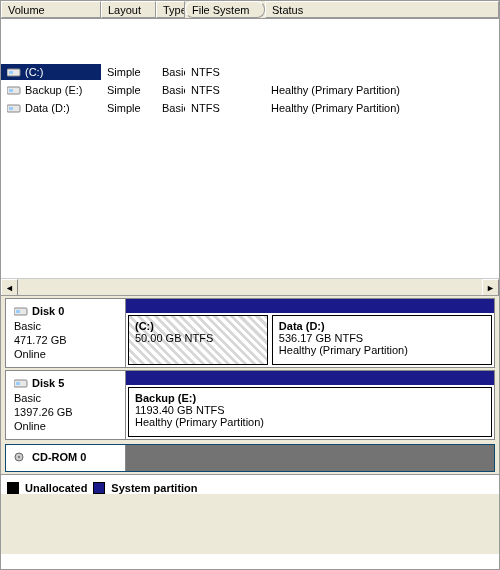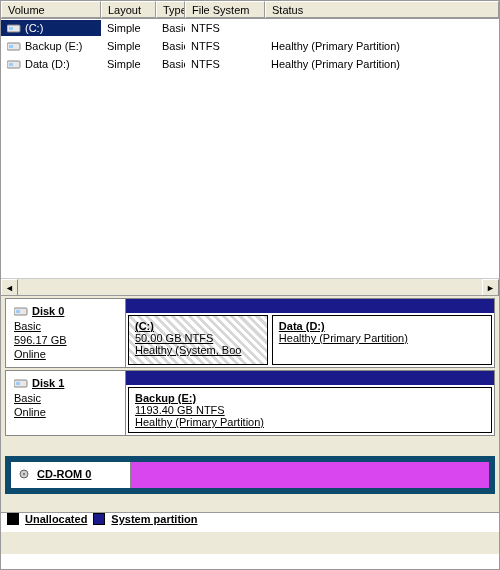--- a/index.html
+++ b/index.html
@@ -12,20 +12,21 @@
     height: 570px;
     overflow: hidden;
     border: 1px solid #999;
   }
   .top-pane {
     height: 295px;
     overflow: hidden;
     display: flex;
     flex-direction: column;
     border-bottom: 1px solid #999;
+    gap: 44px;
   }
   .header-row {
     display: flex;
     height: 18px;
     background: #ece9d8;
     border-bottom: 1px solid #999;
   }
   .header-cell {
     border: 1px solid #fff;
     border-right-color: #999;
@@ -74,21 +75,20 @@
     border-right-color:#888;
     border-bottom-color:#888;
     display:flex;align-items:center;justify-content:center;
     font-size:9px;color:#000;
   }
   .bottom-pane {
     height: 258px;
     display:flex;
     flex-direction:column;
     background:#ece9d8;
-    text-decoration:underline;
   }
   .disk-row {
     display:flex;
     border-bottom:1px solid #999;
     background:#fff;
     margin:2px 4px;
     border:1px solid #888;
   }
   .disk-left {
     width: 120px;
@@ -120,42 +120,42 @@
     padding:4px 6px;
     background:#fff;
     overflow:hidden;
   }
   .partition.hatched {
     background: repeating-linear-gradient(45deg,#fff,#fff 3px,#d8d8d8 3px,#d8d8d8 6px);
   }
   .partition .pname { font-weight:bold; }
   .cdrom-row {
     display:flex;
-    margin:18px 4px;
-    border:6px solid #0c4a6e;
-    background:#d946ef;
+    margin:2px 4px;
+    border:1px solid #0c4a6e;
+    background:#737373;
   }
   .legend {
     height:20px;
     border-top:1px solid #999;
     display:flex;
-    align-items:flex-start;
+    align-items:flex-end;
     gap:6px;
     padding:0 6px;
     background:#fff;
   }
   .swatch { width:12px;height:12px;display:inline-block;border:1px solid #000;}
   .swatch.black{background:#000;}
   .swatch.blue{background:#1a1a8a;}
   .legend-label{font-weight:bold;}
   .disk-type,.disk-size,.disk-status{display:block;line-height:14px;}
   .col-volume{width:100px;}
   .col-layout{width:55px;}
   .col-type{width:29px;}
-  .col-fs{width:80px;}
+  .col-fs{width:80px;border-radius:8px;}
   .col-status{flex:1;}
 </style>
 </head>
 <body>
 
 <div class="top-pane">
   <div class="header-row">
     <div class="header-cell col-volume">Volume</div>
     <div class="header-cell col-layout">Layout</div>
     <div class="header-cell col-type">Type</div>
@@ -221,50 +221,51 @@
           <span class="disk-title">
             <span class="drive-icon">
               <svg width="14" height="10">
                 <rect x="0" y="2" width="13" height="7" rx="1" fill="#e8e8e8" stroke="#888"></rect>
                 <rect x="2" y="4" width="4" height="3" fill="#9cf"></rect>
               </svg>
             </span>
             <span>Disk 0</span>
           </span>
           <span class="disk-type">Basic</span>
-          <span class="disk-size">596.17 GB</span>
+          <span class="disk-size">471.72 GB</span>
           <span class="disk-status">Online</span>
         </div>
         <div class="disk-parts">
           <div class="disk-bluebar"></div>
           <div class="parts-holder">
             <div class="partition hatched" style="flex:0 0 38%">
               <div class="pname">(C:)</div>
               <div>50.00 GB NTFS</div>
-              <div>Healthy (System, Boo</div>
             </div>
             <div class="partition" style="flex:1">
               <div class="pname">Data  (D:)</div>
+              <div>536.17 GB NTFS</div>
               <div>Healthy (Primary Partition)</div>
             </div>
           </div>
         </div>
       </div>
       <div class="disk-row">
         <div class="disk-left">
           <span class="disk-title">
             <span class="drive-icon">
               <svg width="14" height="10">
                 <rect x="0" y="2" width="13" height="7" rx="1" fill="#e8e8e8" stroke="#888"></rect>
                 <rect x="2" y="4" width="4" height="3" fill="#9cf"></rect>
               </svg>
             </span>
-            <span>Disk 1</span>
+            <span>Disk 5</span>
           </span>
           <span class="disk-type">Basic</span>
+          <span class="disk-size">1397.26 GB</span>
           <span class="disk-status">Online</span>
         </div>
         <div class="disk-parts">
           <div class="disk-bluebar"></div>
           <div class="parts-holder">
             <div class="partition" style="flex:1">
               <div class="pname">Backup  (E:)</div>
               <div>1193.40 GB NTFS</div>
               <div>Healthy (Primary Partition)</div>
             </div>

